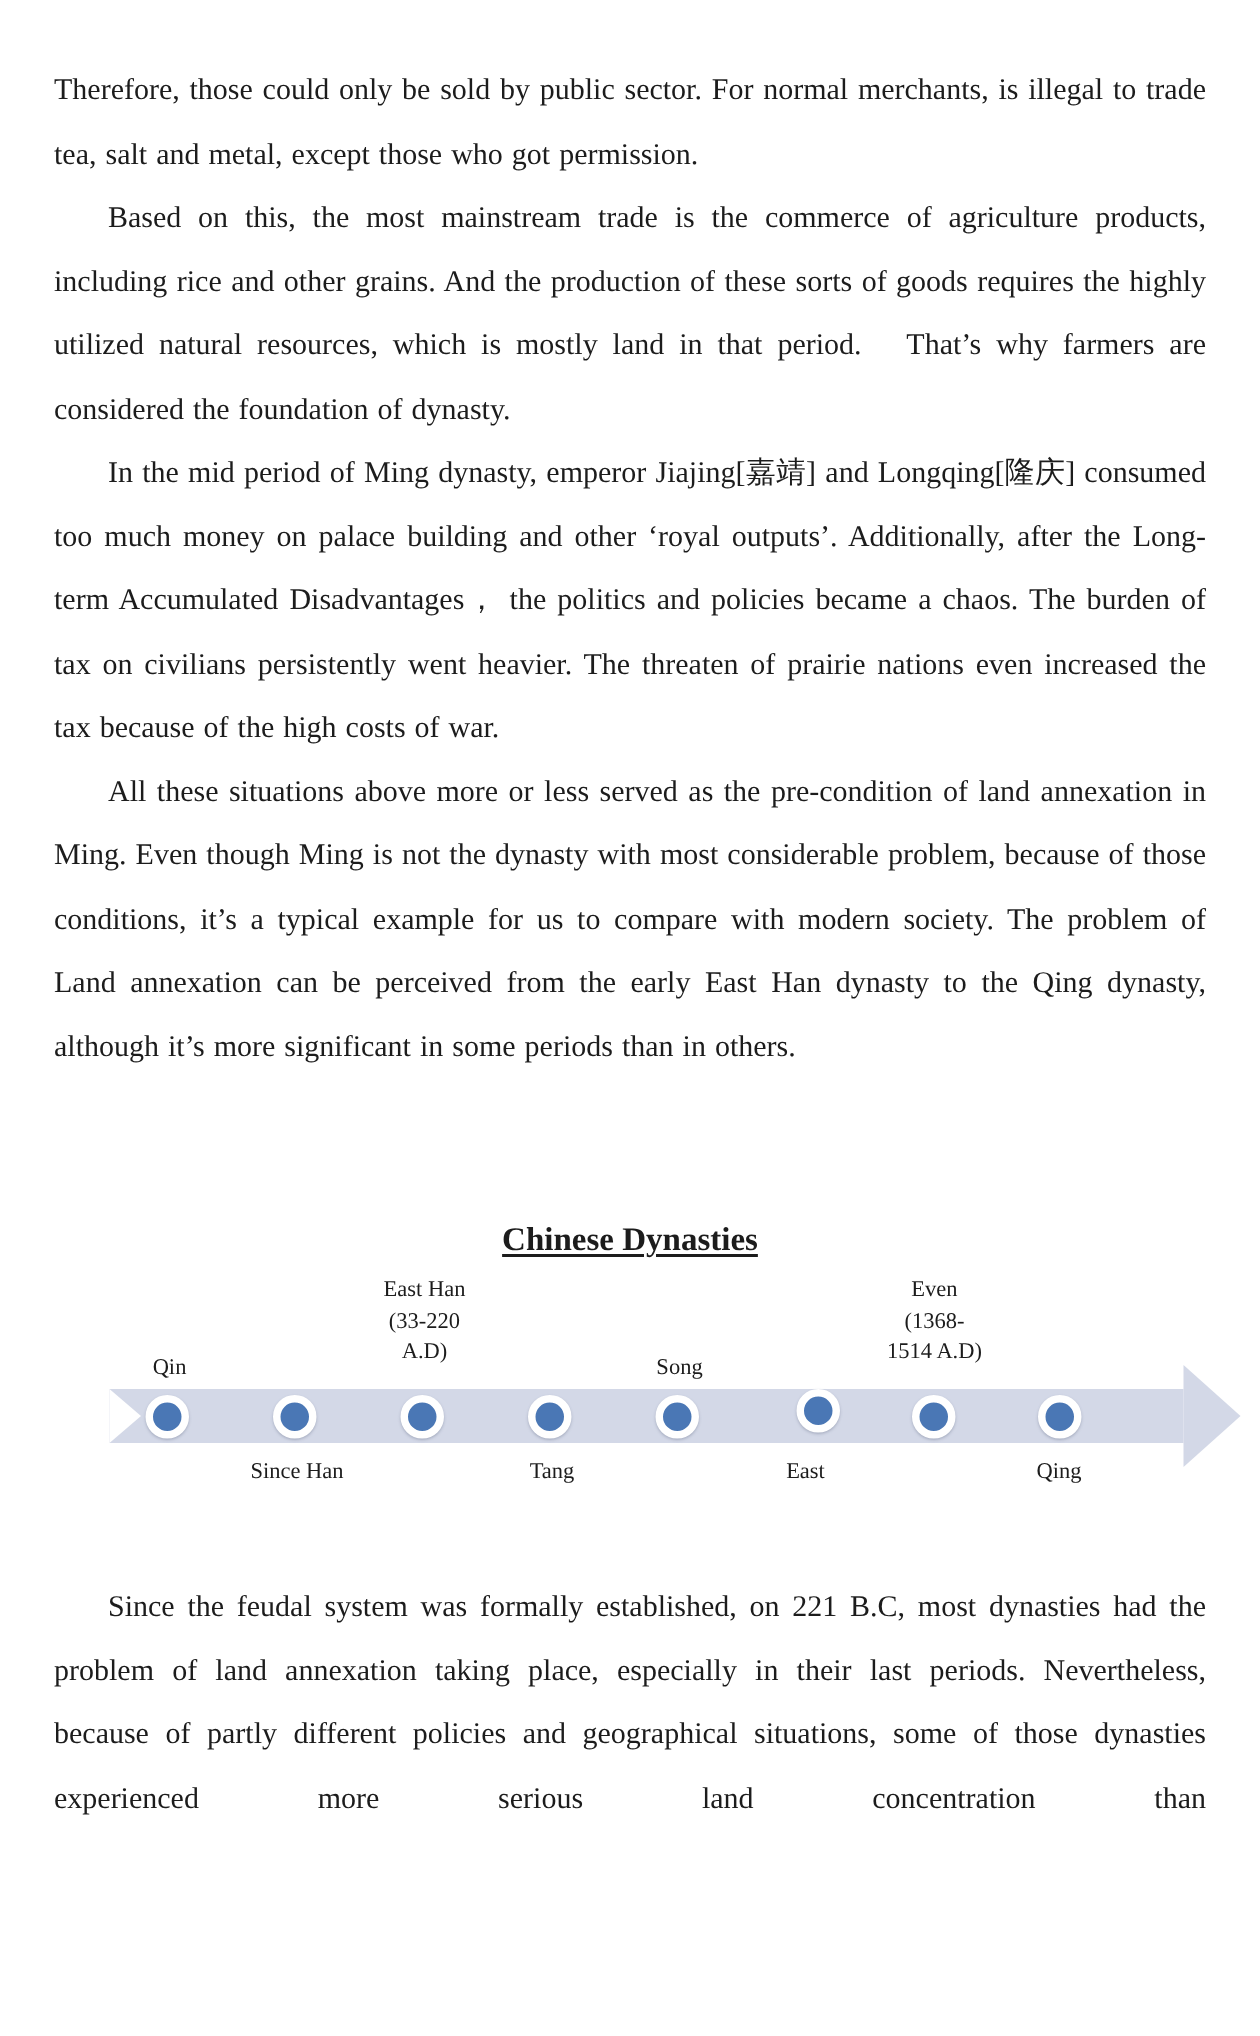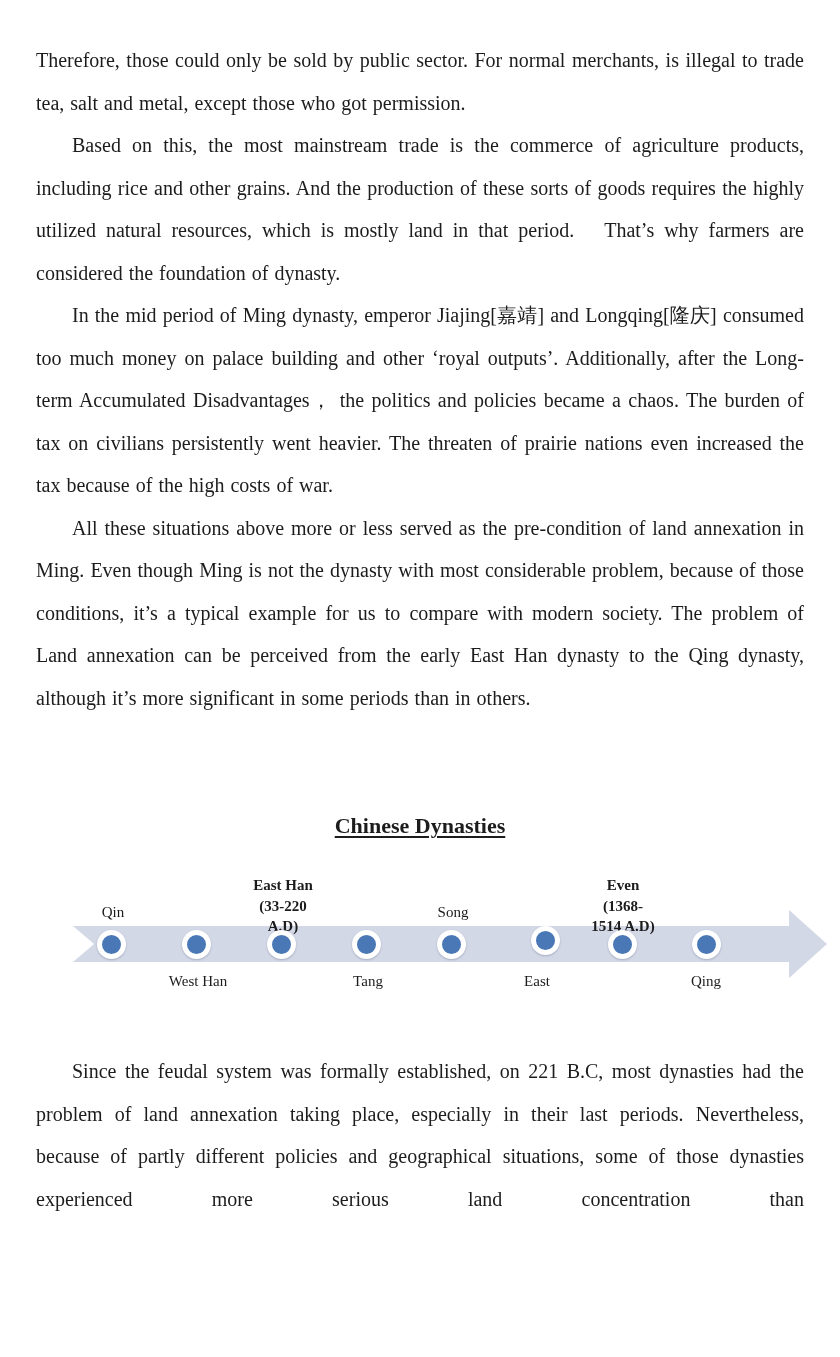--- a/index.html
+++ b/index.html
@@ -80,21 +80,21 @@
   .tl-label {
     position: absolute;
     transform: translateX(-50%);
     text-align: center;
     font-size: 15px;
     line-height: 20.5px;
     white-space: nowrap;
     color: #1c1c1c;
   }
   .tl-label.single-above { top: 52px; }
-  .tl-label.multi-above  { top: 25px; font-weight: bold; }
+  .tl-label.multi-above  { top: 0; }
   .tl-label.below        { top: 121px; }
 </style>
 </head>
 <body>
 
 <div class="page">
 
   <p class="para no-indent">Therefore, those could only be sold by public sector. For normal merchants, is illegal to trade tea, salt and metal, except those who got permission.</p>
   <p class="para">Based on this, the most mainstream trade is the commerce of agriculture products, including rice and other grains. And the production of these sorts of goods requires the highly utilized natural resources, which is mostly land in that period. &nbsp;&nbsp;That’s why farmers are considered the foundation of dynasty.</p>
   <p class="para">In the mid period of Ming dynasty, emperor Jiajing[嘉靖] and Longqing[隆庆] consumed too much money on palace building and other ‘royal outputs’. Additionally, after the Long-term Accumulated Disadvantages， the politics and policies became a chaos. The burden of tax on civilians persistently went heavier. The threaten of prairie nations even increased the tax because of the high costs of war.</p>
@@ -131,21 +131,21 @@
       <span class="tl-dot" style="left:61px"></span>
       <span class="tl-dot" style="left:146px"></span>
       <span class="tl-dot" style="left:231px"></span>
       <span class="tl-dot" style="left:316px"></span>
       <span class="tl-dot" style="left:401px"></span>
       <span class="tl-dot" style="left:495px;top:76px"></span>
       <span class="tl-dot" style="left:572px"></span>
       <span class="tl-dot" style="left:656px"></span>
 
       <div class="tl-label below" style="left:162px">
-        <div>West Han</div>
+        <div>Since Han</div>
       </div>
       <div class="tl-label below" style="left:332px">
         <div>Tang</div>
       </div>
       <div class="tl-label below" style="left:501px">
         <div>East</div>
       </div>
       <div class="tl-label below" style="left:670px">
         <div>Qing</div>
       </div>

